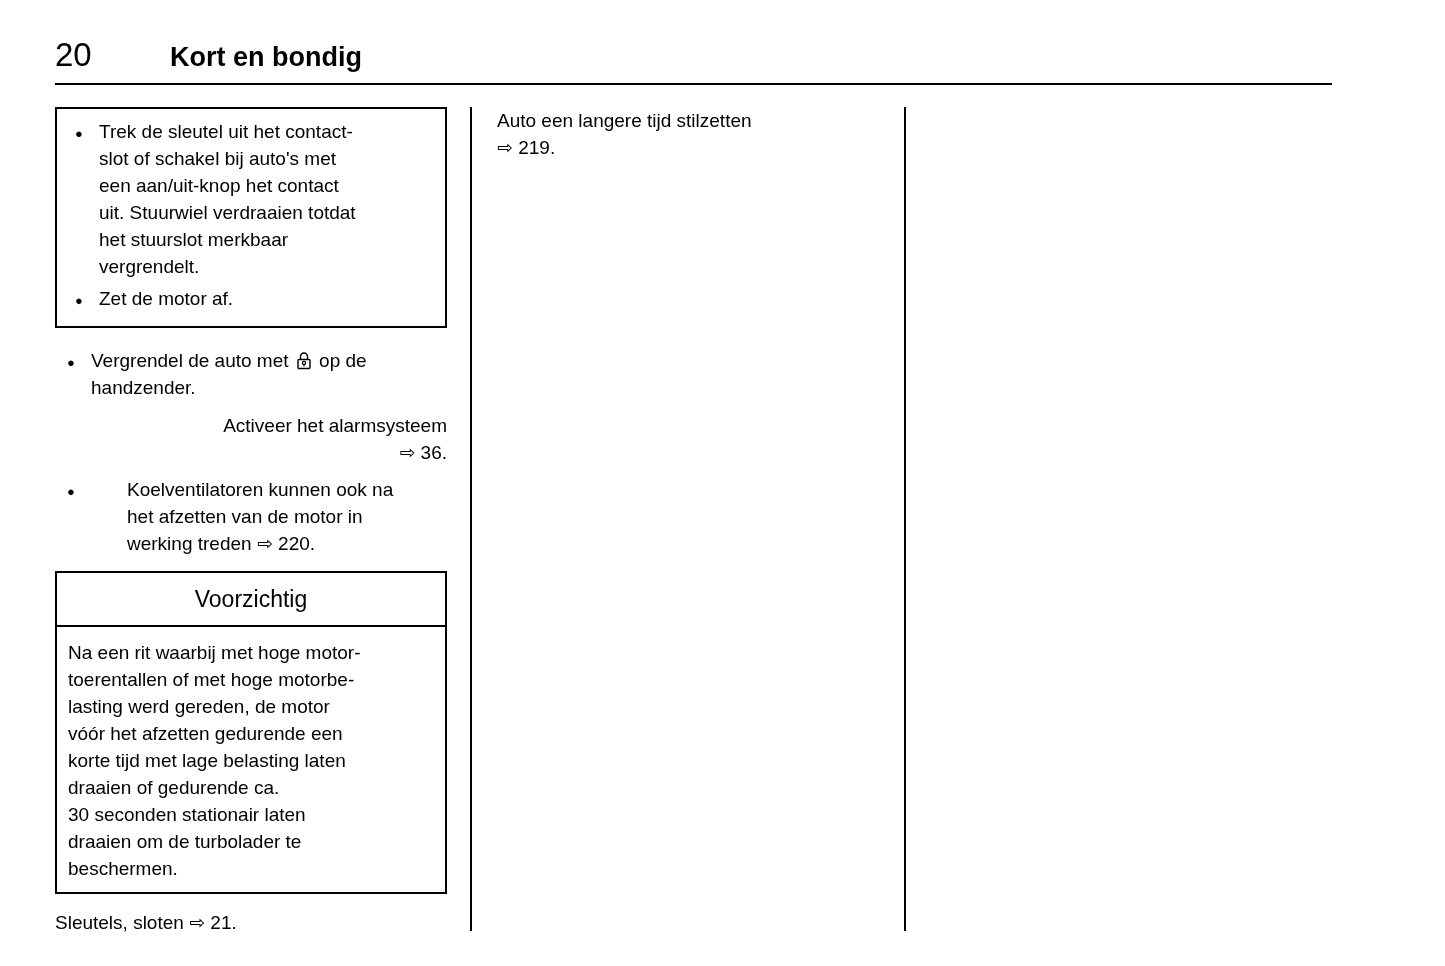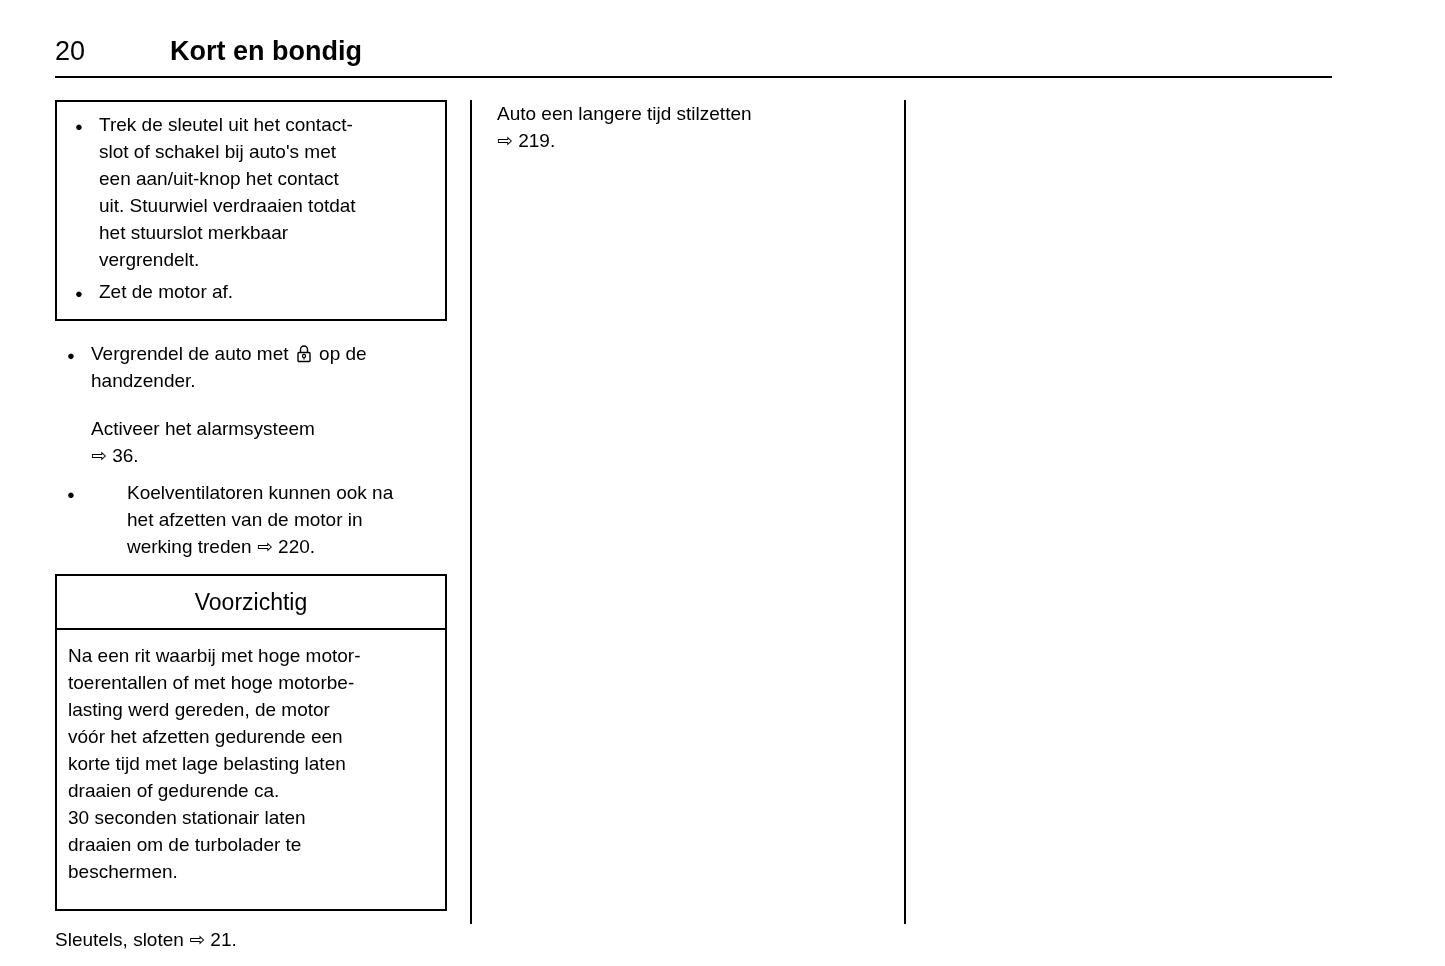--- a/index.html
+++ b/index.html
@@ -13,21 +13,21 @@
   .page { position: relative; width: 1445px; height: 966px; background: #fff; }
 
   
   .header {
     display: flex; align-items: baseline;
     margin: 36px 0 0 55px;
     width: 1277px;
     border-bottom: 2px solid #000;
     padding-bottom: 9px;
   }
-  .page-number { font-size: 27px; font-weight: 400; width: 115px; }
+  .page-number { font-size: 33px; font-weight: 400; width: 115px; }
   .page-title  { font-size: 27px; font-weight: 700; }
 
   
   .content { display: flex; align-items: flex-start; margin: 22px 0 0 55px; }
   .col-left { width: 392px; font-size: 19px; line-height: 27px; }
   .col-mid  { width: 432px; padding-left: 25px; font-size: 19px; line-height: 27px; }
   .col-right { flex: 1; }
   .divider { width: 2px; height: 824px; background: #000; }
   .div1 { margin-left: 23px; }
 
@@ -39,35 +39,35 @@
   .blist li { display: flex; margin-bottom: 5px; }
   .blist li:last-child { margin-bottom: 0; }
   .bullet { flex: 0 0 36px; padding-left: 12px; }
   .bullet::before { content: "\25CF"; font-size: 13px; }
   .li-body { flex: 1; }
 
   .ml { white-space: pre-line; }
 
   ul.blist.outer { margin-top: 19px; }
   .blist.outer li.lock-li { margin-bottom: 10px; }
-  .sub { margin-top: 21px; }
+  .sub { margin-top: 11px; text-align: right; }
   .fan-li { margin-top: 3px; gap: 36px; }
 
   
   .lock-svg { display: inline-block; vertical-align: -3px; margin: 0 2px; }
 
   
   .caution { margin-top: 14px; }
   .caution-title {
     text-align: center;
     font-size: 23px;
     padding: 13px 0 12px 0;
     border-bottom: 2px solid #000;
   }
-  .caution-body { padding: 12px 11px 24px 11px; white-space: pre-line; }
+  .caution-body { padding: 12px 11px 10px 11px; white-space: pre-line; }
 
   .bottom-ref { margin-top: 15px; }
 
   .arrow { font-size: 19px; }
 </style>
 </head>
 <body>
 
 <div class="page">
 

